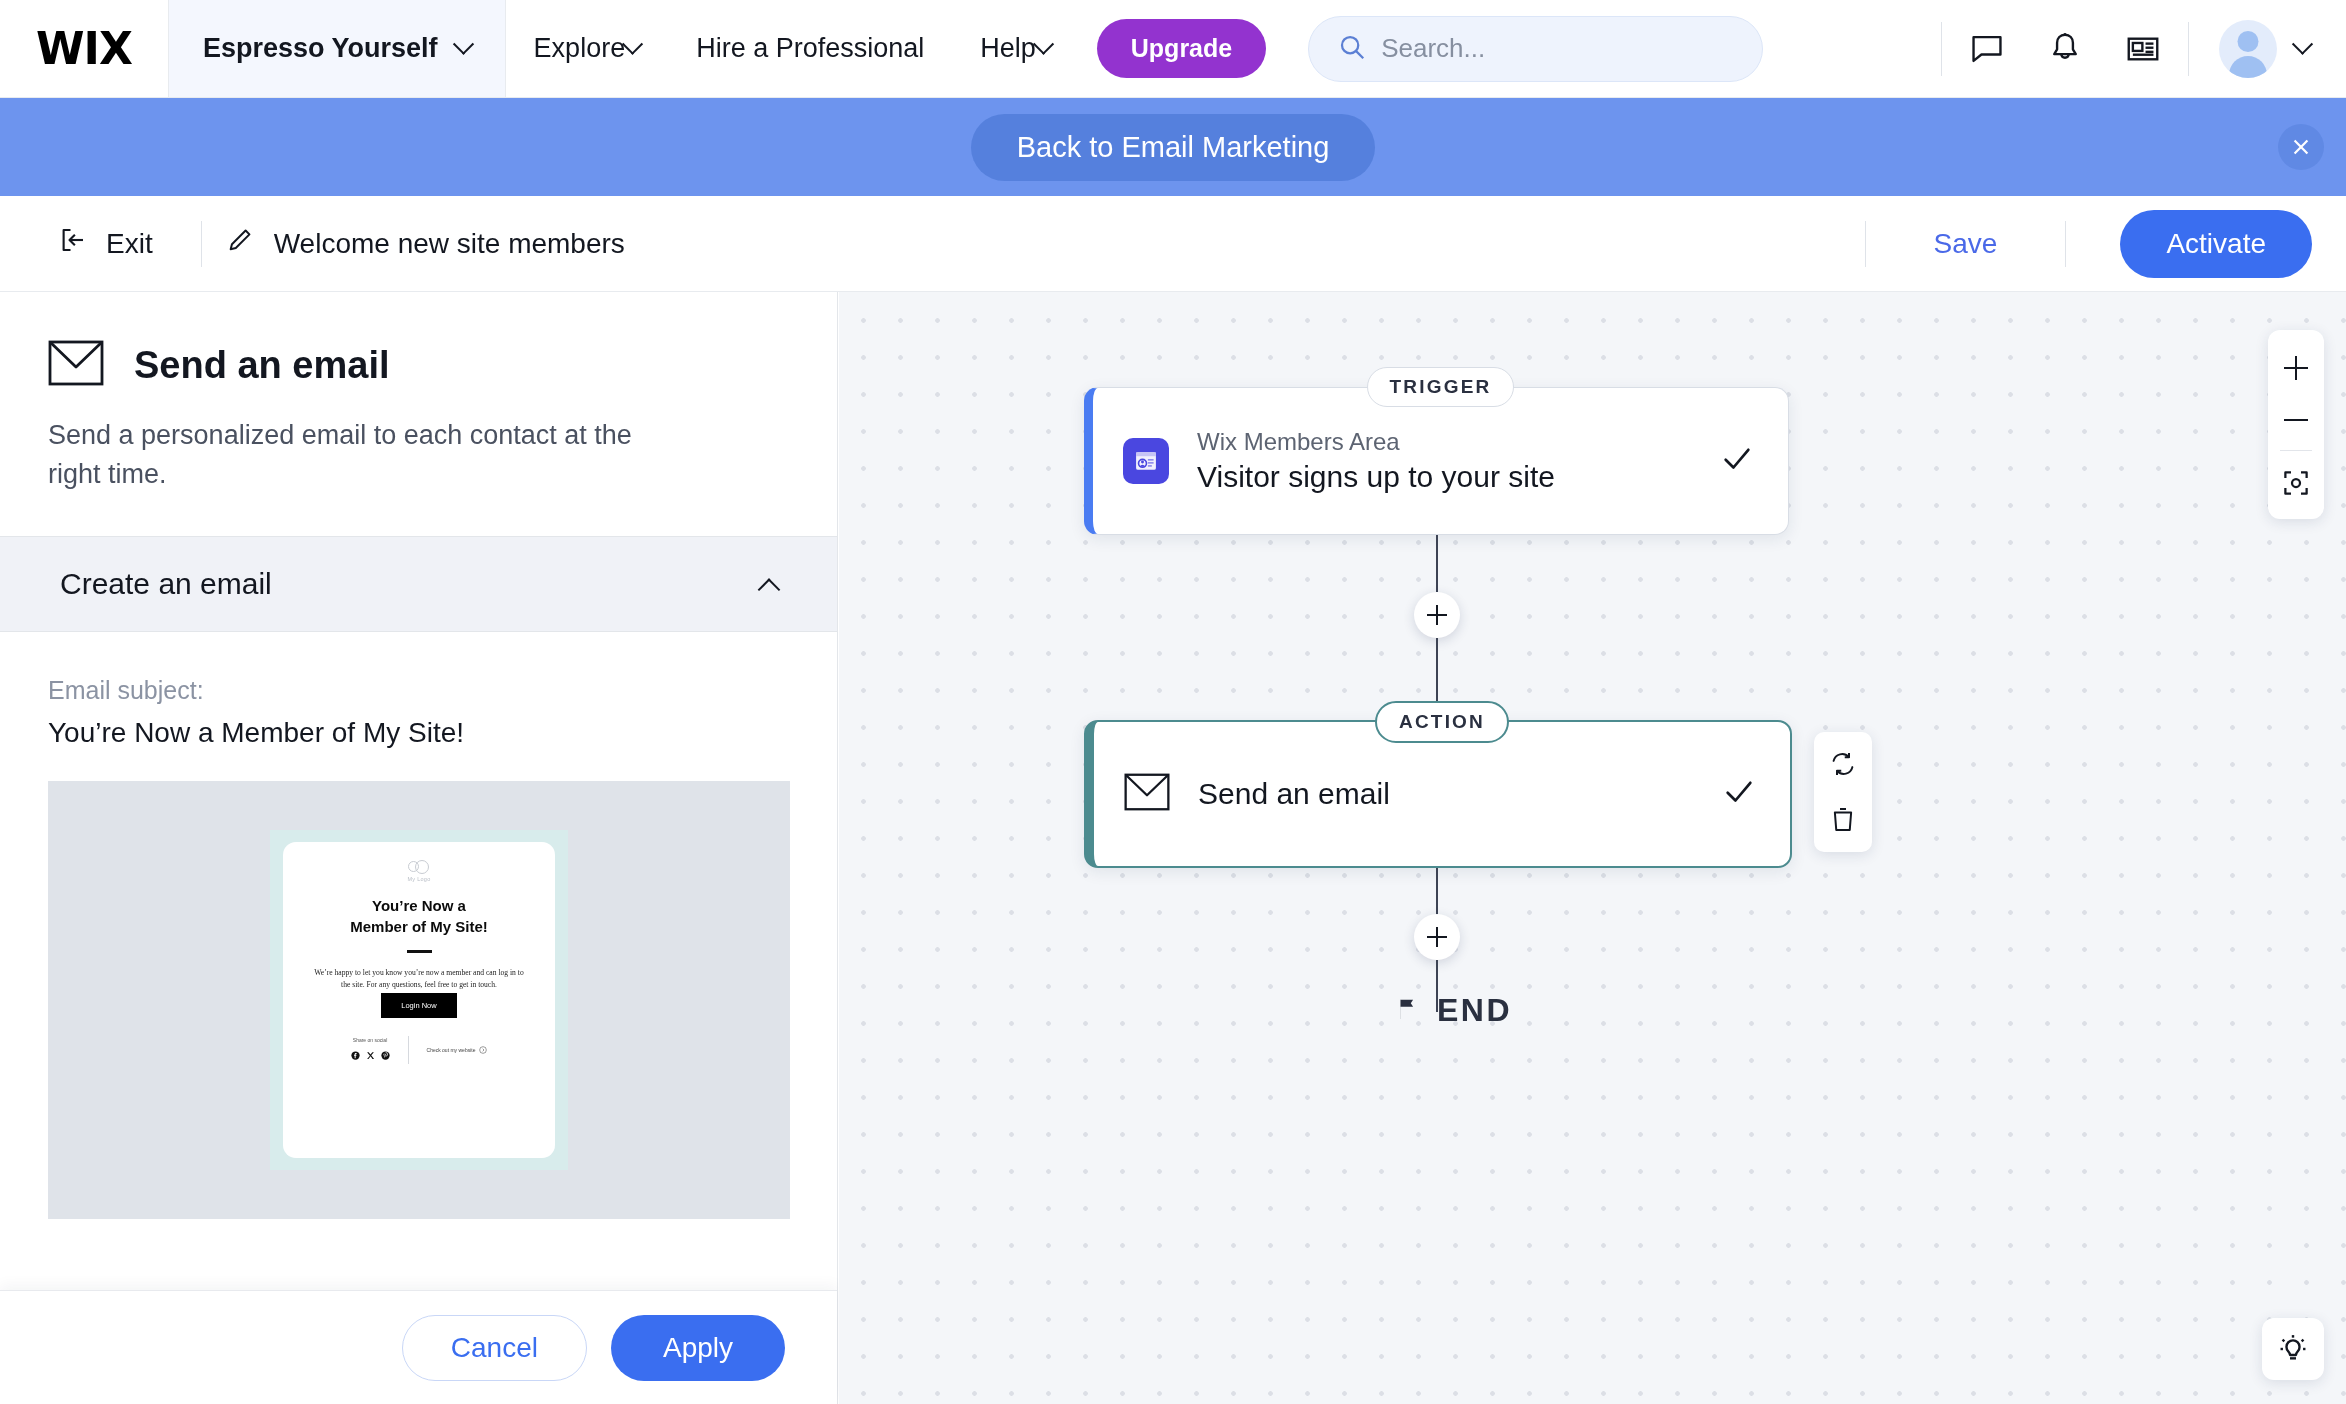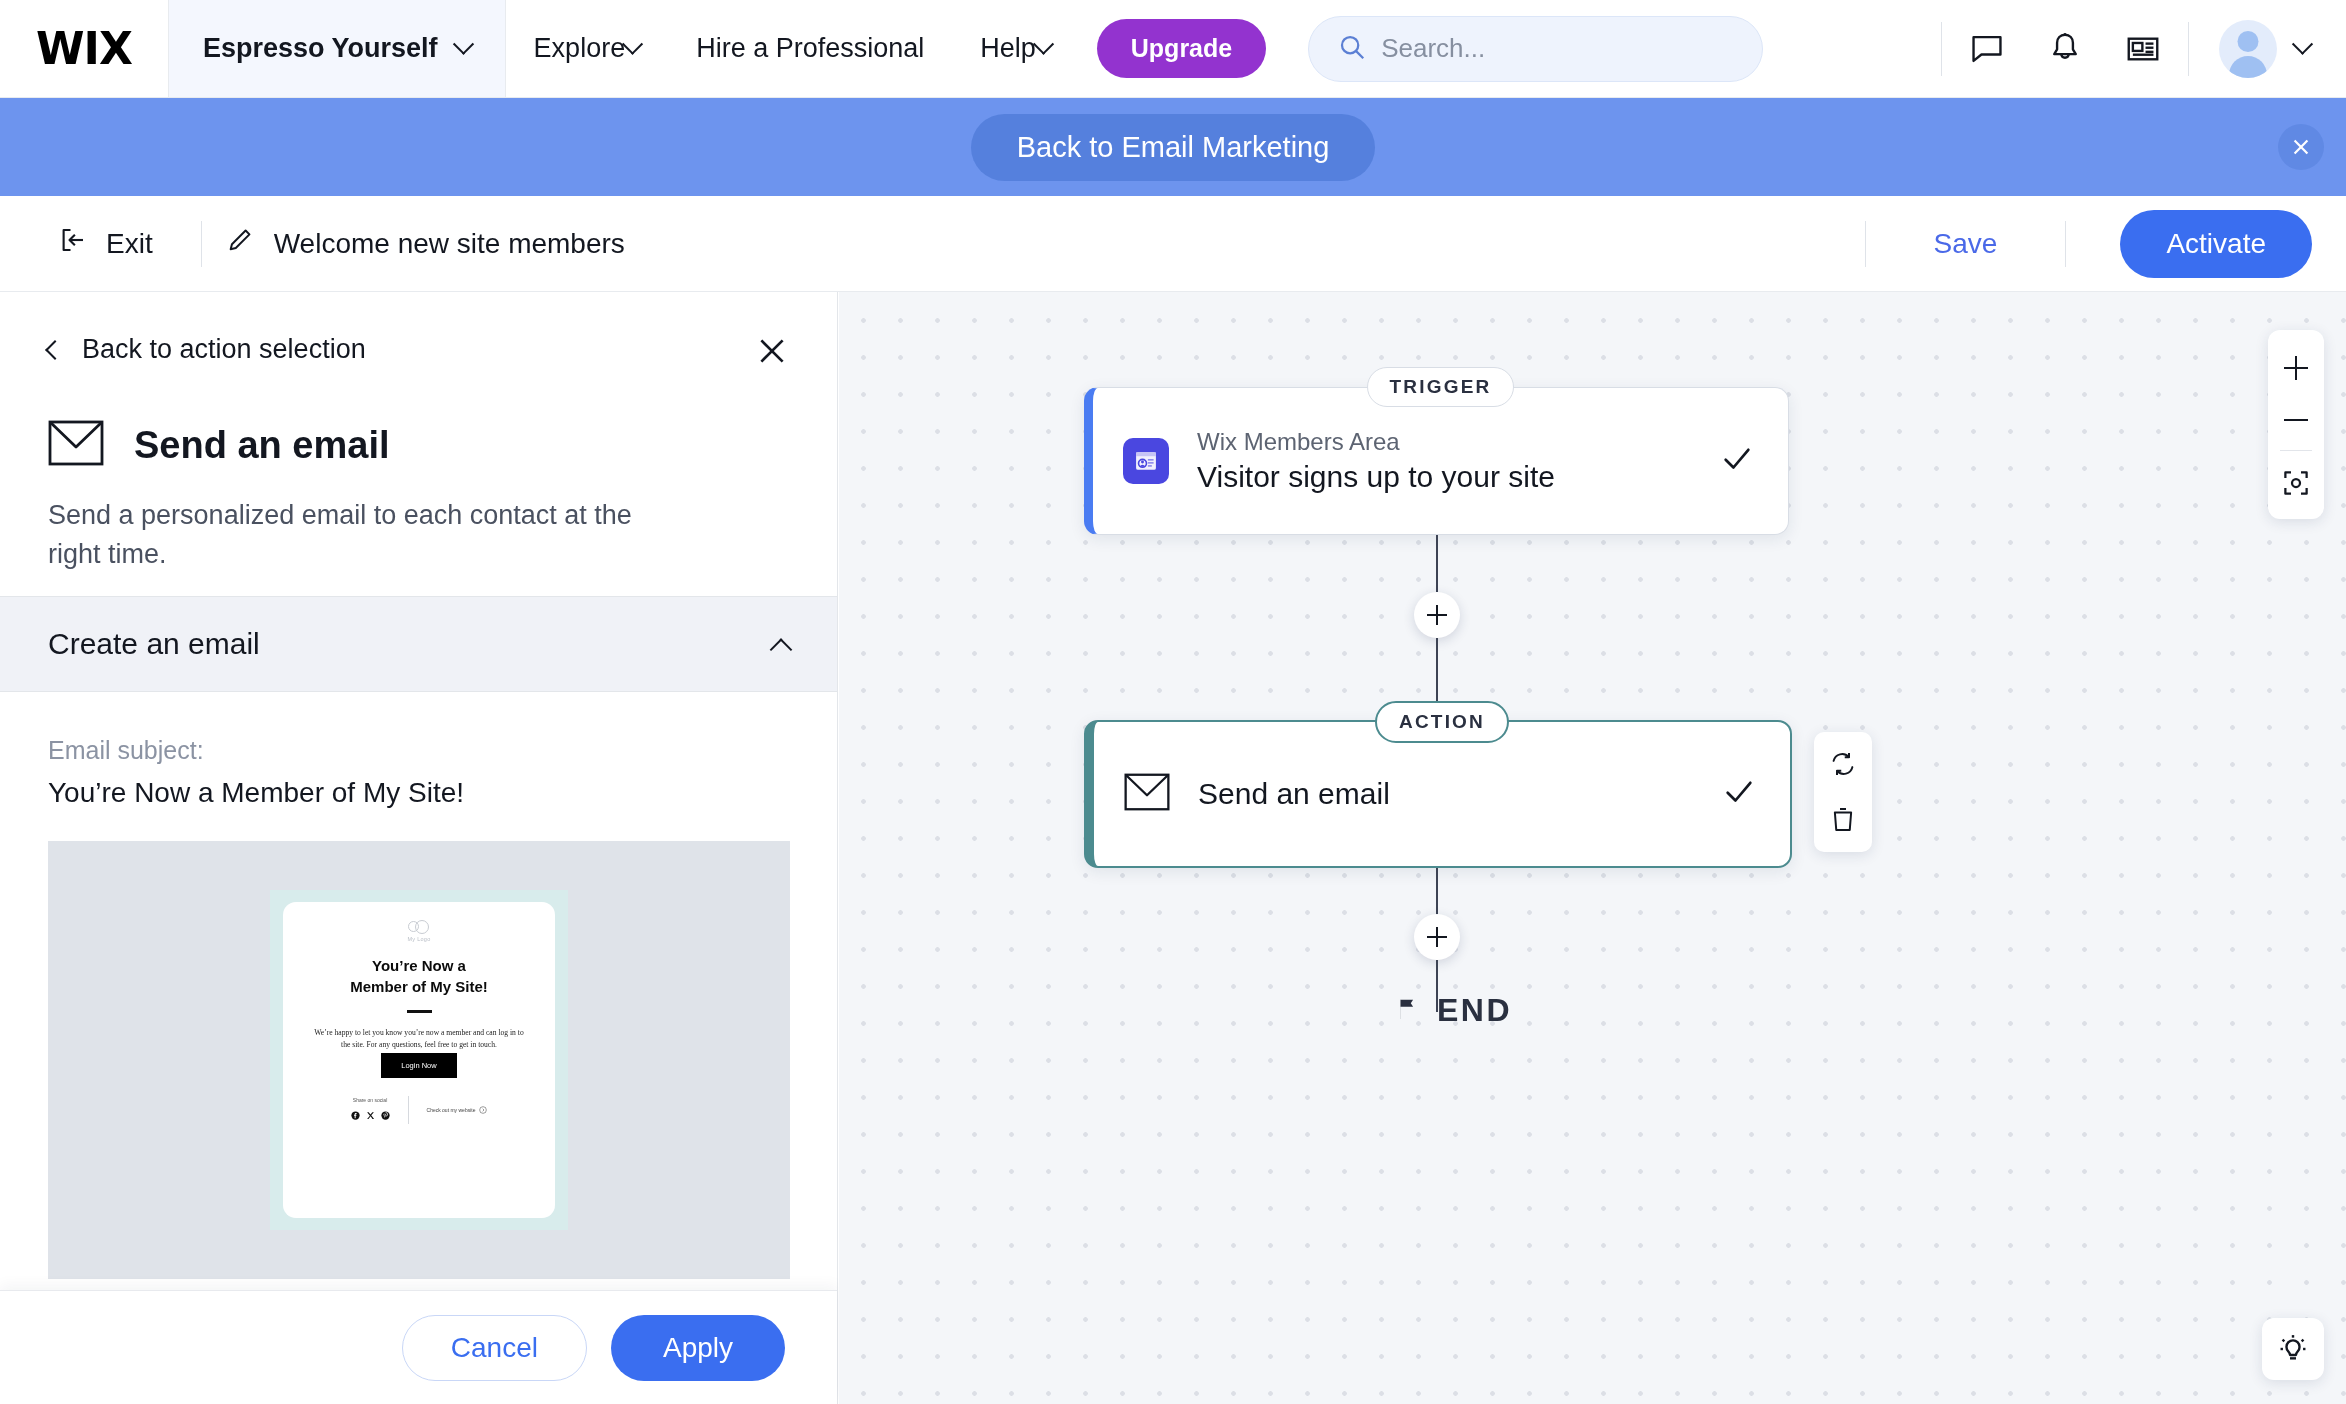--- a/index.html
+++ b/index.html
@@ -166,25 +166,25 @@
     display: flex; align-items: center; gap: 30px;
     padding: 48px 48px 0 48px;
   }
   .lp-title { font-size: 38px; font-weight: 700; color: #131720; }
   .lp-desc {
     padding: 26px 48px 0 48px;
     font-size: 27px; line-height: 1.45; color: #4a5160;
     max-width: 680px;
   }
   .section-head {
-    margin-top: 22px;
+    margin-top: 42px;
     height: 96px; background: #f0f2f7;
     border-top: 1px solid #e3e6ea; border-bottom: 1px solid #e3e6ea;
     display: flex; align-items: center; justify-content: space-between;
-    padding: 0 48px; cursor: pointer;
+    padding: 0 60px; cursor: pointer;
   }
   .section-head .t { font-size: 30px; font-weight: 400; color: #131720; }
   .chev-up {
     display: inline-block; width: 16px; height: 16px;
     border-left: 2.5px solid #131720; border-top: 2.5px solid #131720;
     transform: rotate(45deg) translate(4px,4px);
   }
   .subj-label { padding: 44px 48px 0 48px; font-size: 25px; color: #8b93a3; }
   .subj-value { padding: 12px 48px 0 48px; font-size: 28px; color: #131720; }
 
@@ -489,32 +489,20 @@
   <div class="tb-spacer"></div>
 
   <div class="tb-div"></div>
   <button class="save-btn">Save</button>
   <div class="tb-div"></div>
   <button class="activate-btn">Activate</button>
 </div>
 
 <div class="leftpanel">
 
-  <div class="lp-head">
-    <div class="back-link">
-      <span class="chev-left"></span>
-      <span>Back to action selection</span>
-    </div>
-    <div class="close-x">
-      <svg width="34" height="34" viewBox="0 0 24 24" stroke="#131720" stroke-width="1.9" fill="none">
-        <line x1="4.5" y1="4.5" x2="19.5" y2="19.5"></line>
-          <line x1="19.5" y1="4.5" x2="4.5" y2="19.5"></line>
-      </svg>
-    </div>
-  </div>
 
   <div class="lp-title-row">
     <span>
       <svg width="56" height="46" viewBox="0 0 28 23" fill="none" stroke="#131720" stroke-width="1.4">
         <rect x="1" y="1" width="26" height="21"></rect>
         <polyline points="1,1 14,13.5 27,1" stroke-linejoin="round"></polyline>
       </svg>
     </span>
     <span class="lp-title">Send an email</span>
   </div>

